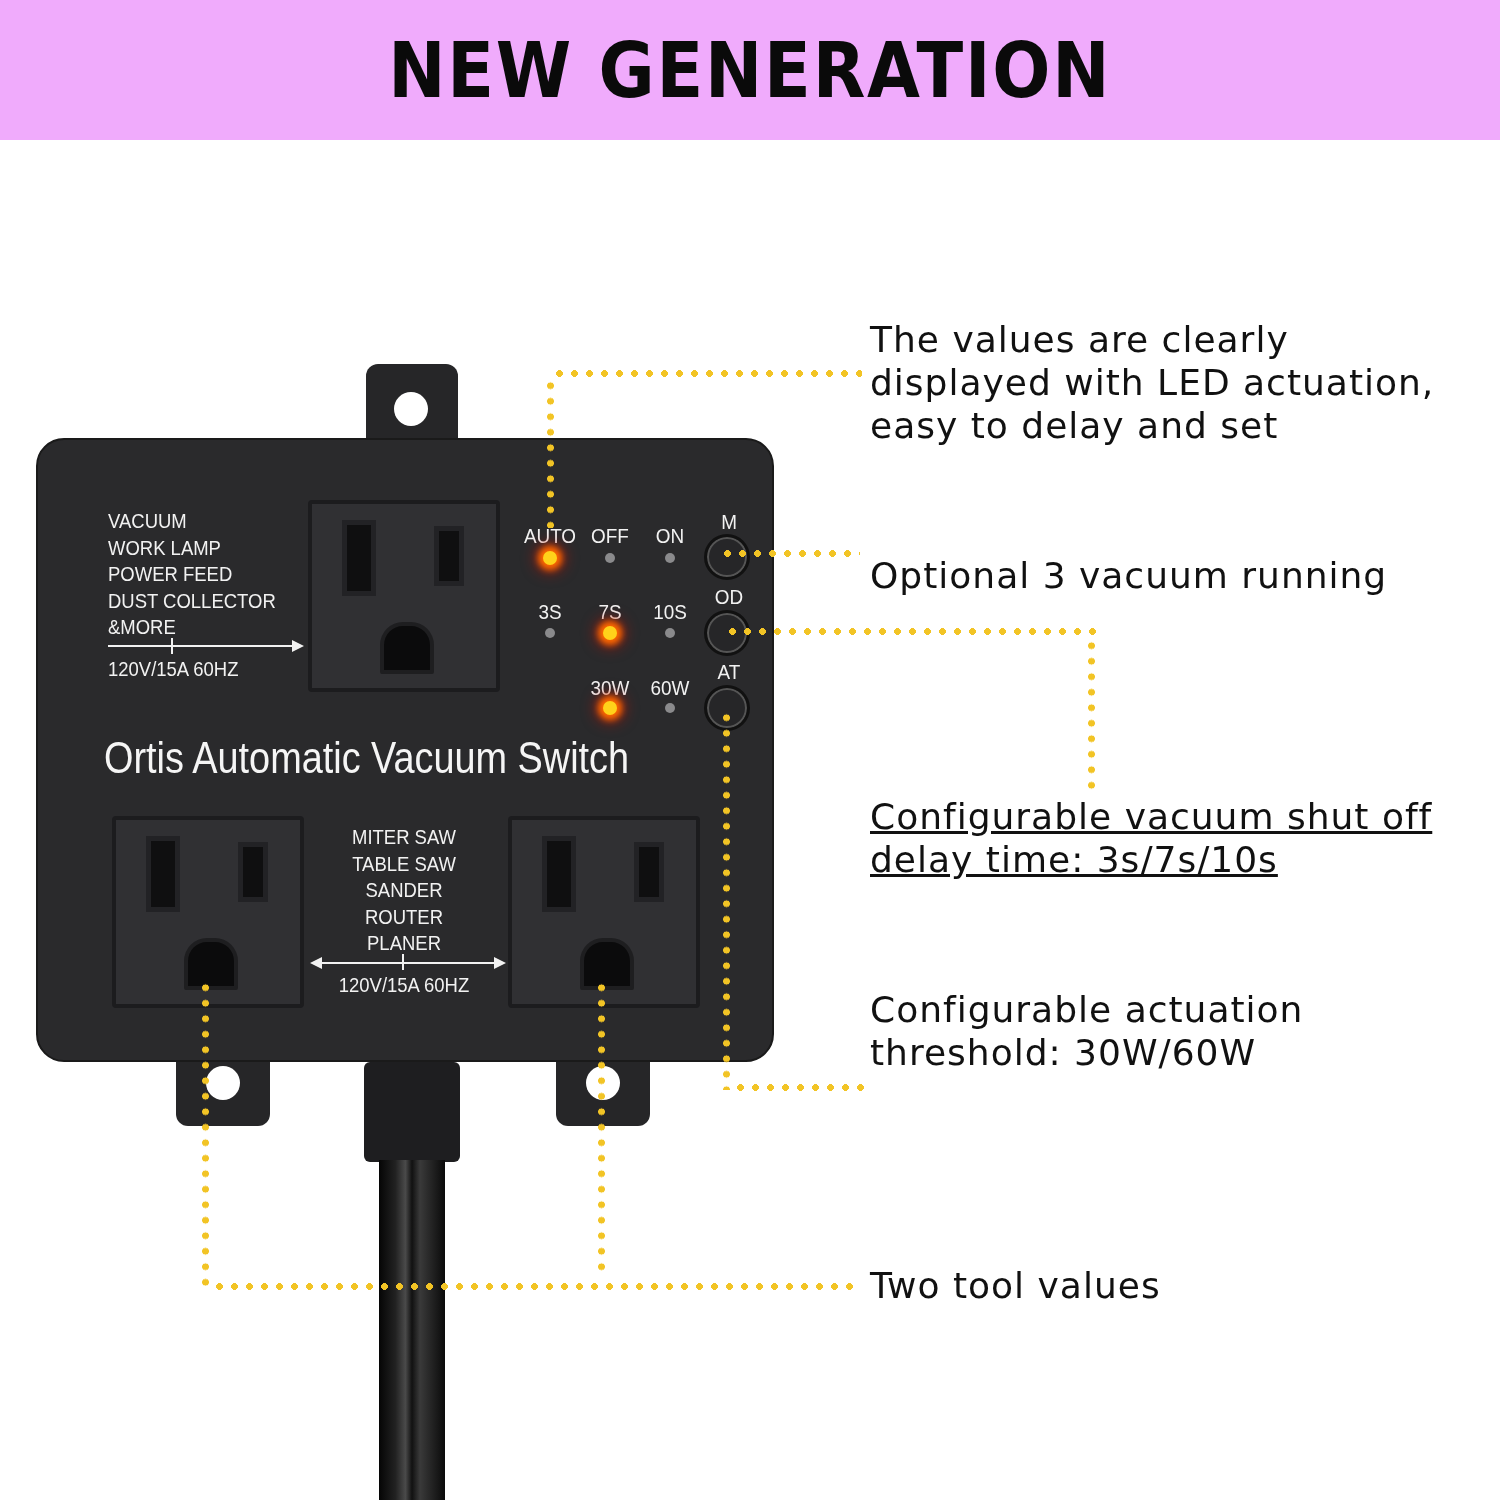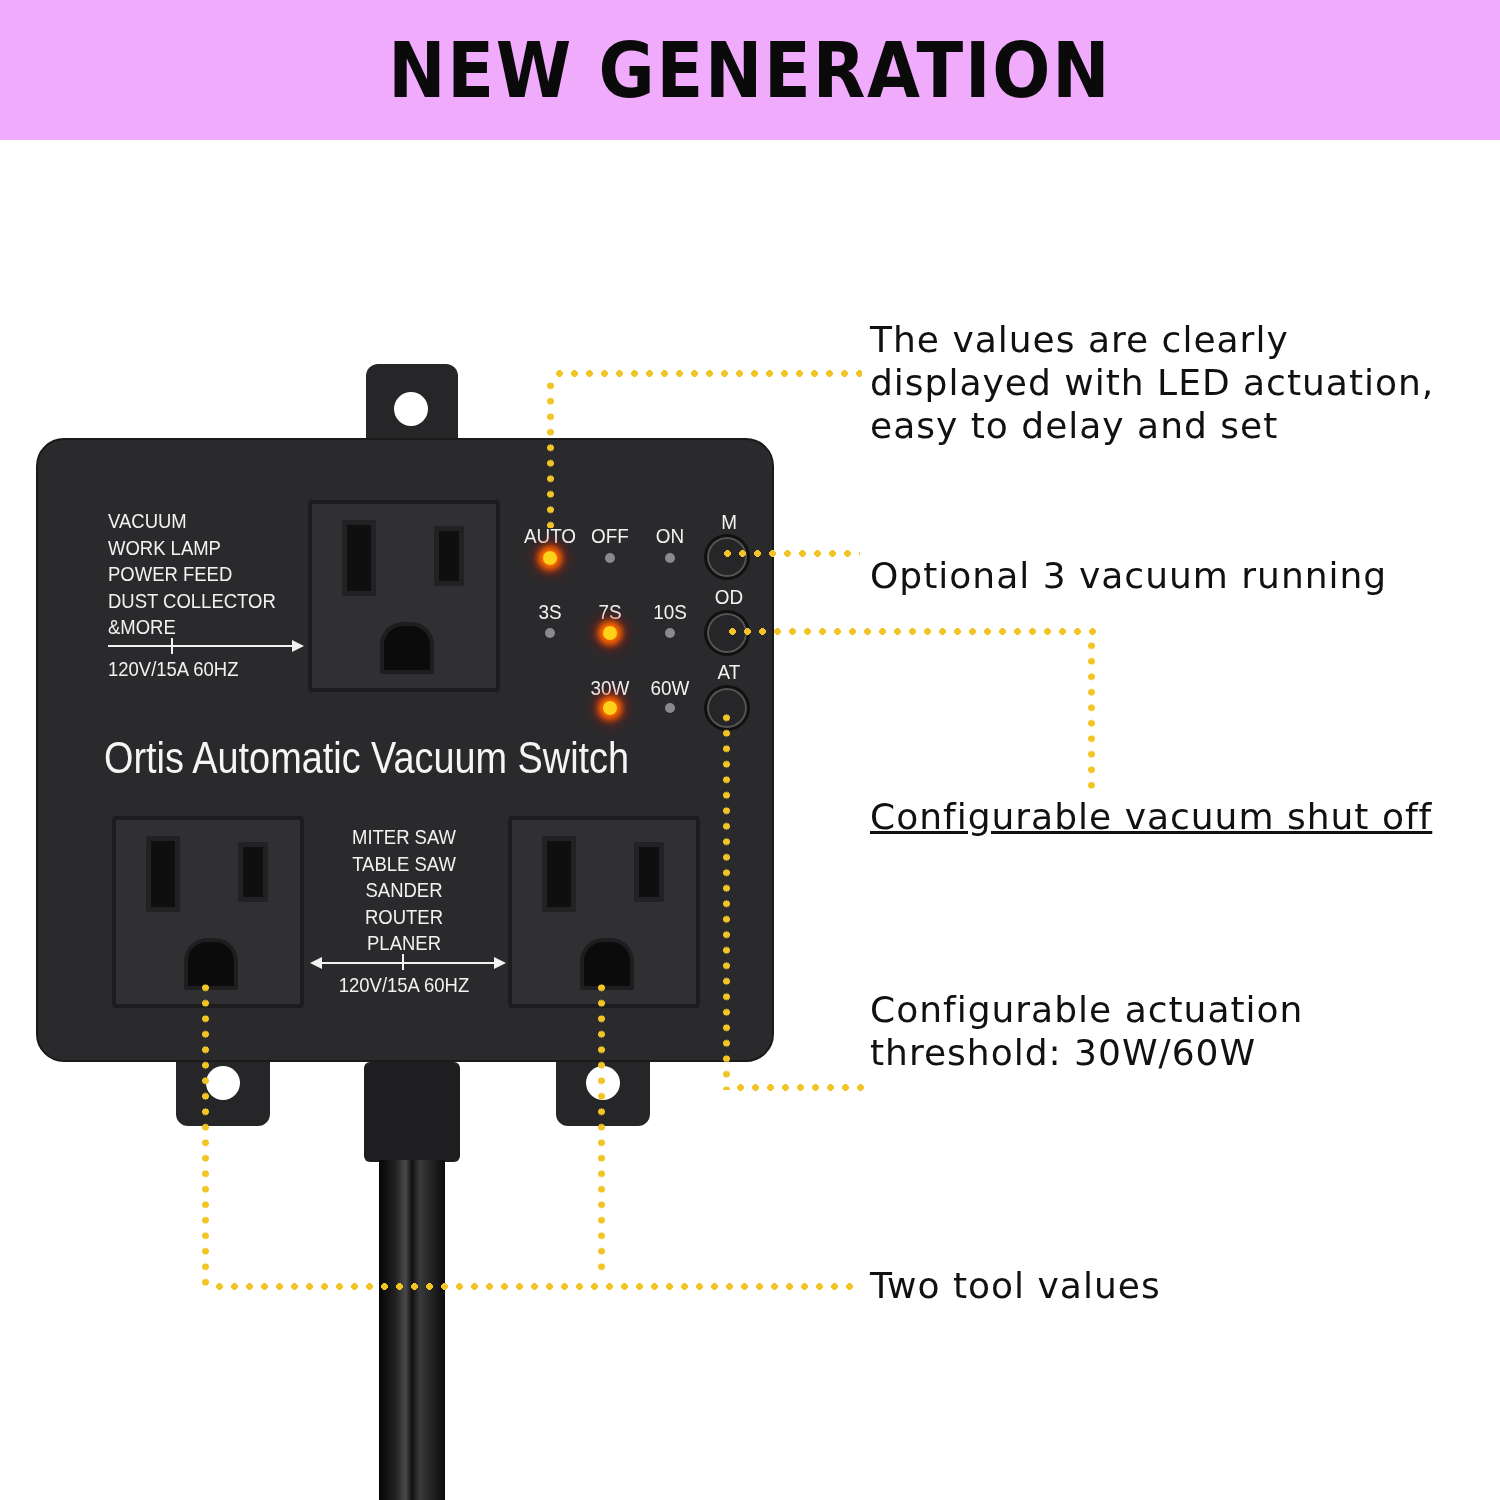--- a/index.html
+++ b/index.html
@@ -142,20 +142,21 @@
 <div class="callout" style="top:298px;margin-top:20px;">
   <span>The values are clearly</span>
   <span>displayed with LED actuation,</span>
   <span>easy to delay and set</span>
 </div>
 <div class="callout" style="top:509px;margin-top:45px;">
   <span>Optional 3 vacuum running</span>
 </div>
 <div class="callout" style="top:795px;text-decoration:underline;">
   <span>Configurable vacuum shut off</span>
+  <span>delay time: 3s/7s/10s</span>
 </div>
 <div class="callout" style="top:988px;">
   <span>Configurable actuation</span>
   <span>threshold: 30W/60W</span>
 </div>
 <div class="callout" style="top:1264px;">
   <span>Two tool values</span>
 </div>
 
 </body></html>

